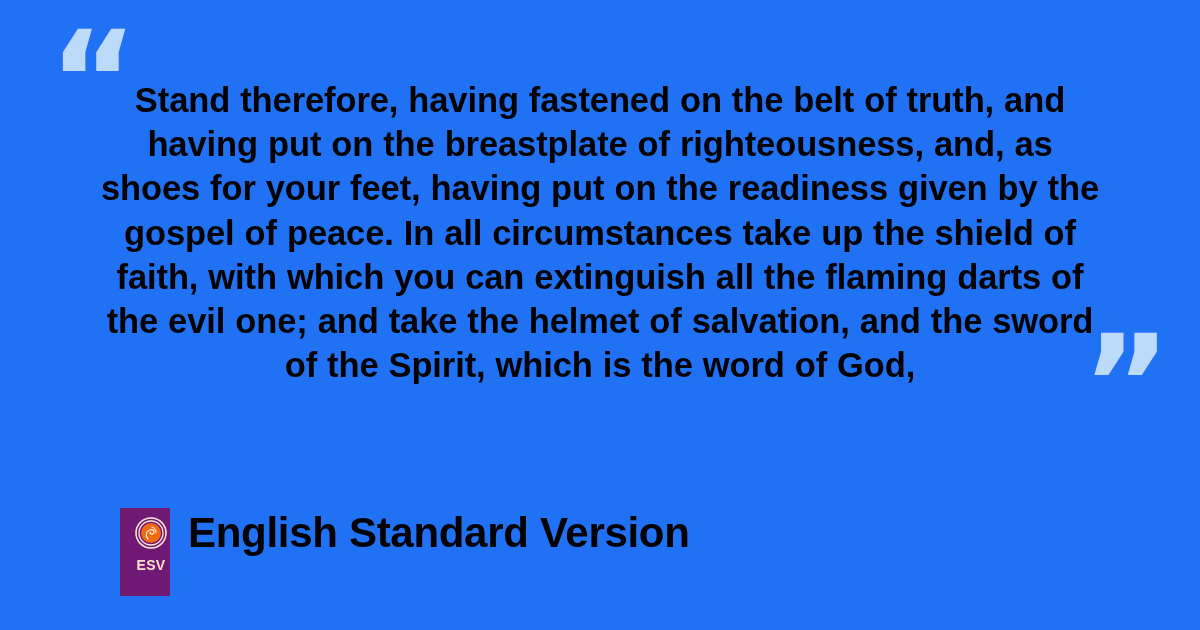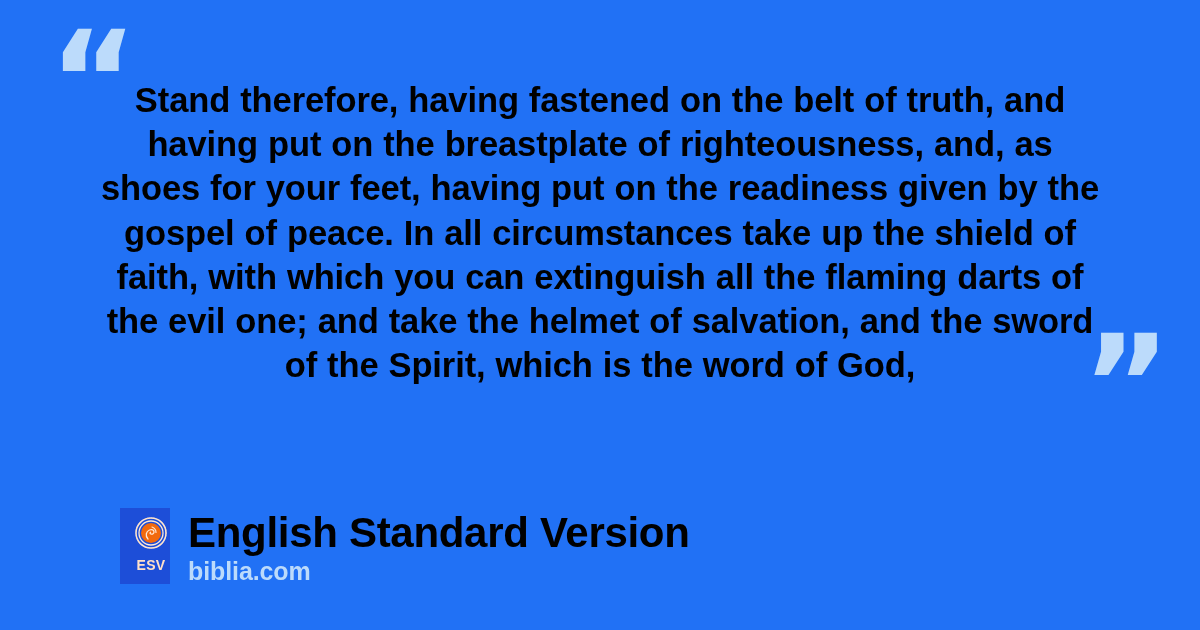--- a/index.html
+++ b/index.html
@@ -65,22 +65,22 @@
   #footer {
     position: absolute;
     left: 120px;
     top: 508px;
     display: flex;
     align-items: flex-start;
   }
 
   #esv-logo {
     width: 50px;
-    height: 76px;
-    background: #1d4ed8;
+    height: 88px;
+    background: #701a75;
     display: flex;
     flex-direction: column;
     align-items: center;
     justify-content: flex-start;
     flex: 0 0 auto;
     padding-top: 9px;
     box-sizing: border-box;
     padding-left: 12px;
   }
   #esv-seal-icon {
@@ -145,18 +145,17 @@
         <circle cx="32" cy="32" r="20" fill="#f2690d"></circle>
         <path d="M26 44 C20 38 22 29 29 26 C34 24 38 26 38 30 C38 33 35 35 32 34
                  C30 33.4 29.6 31.6 31 30.6" fill="none" stroke="#ffe8d6" stroke-width="2.6" stroke-linecap="round" stroke-linejoin="round"></path>
         <path d="M34 20 C39 22 42 26 42 31" fill="none" stroke="#ffe8d6" stroke-width="2.4" stroke-linecap="round"></path>
       </svg>
       <span id="esv-logo-label">ESV</span>
     </div>
 
     <div id="footer-text">
       <p id="version-title">English Standard Version</p>
-      <p id="site-name">biblia.com</p>
     </div>
 
   </div>
 
 </div>
 
 </body></html>

